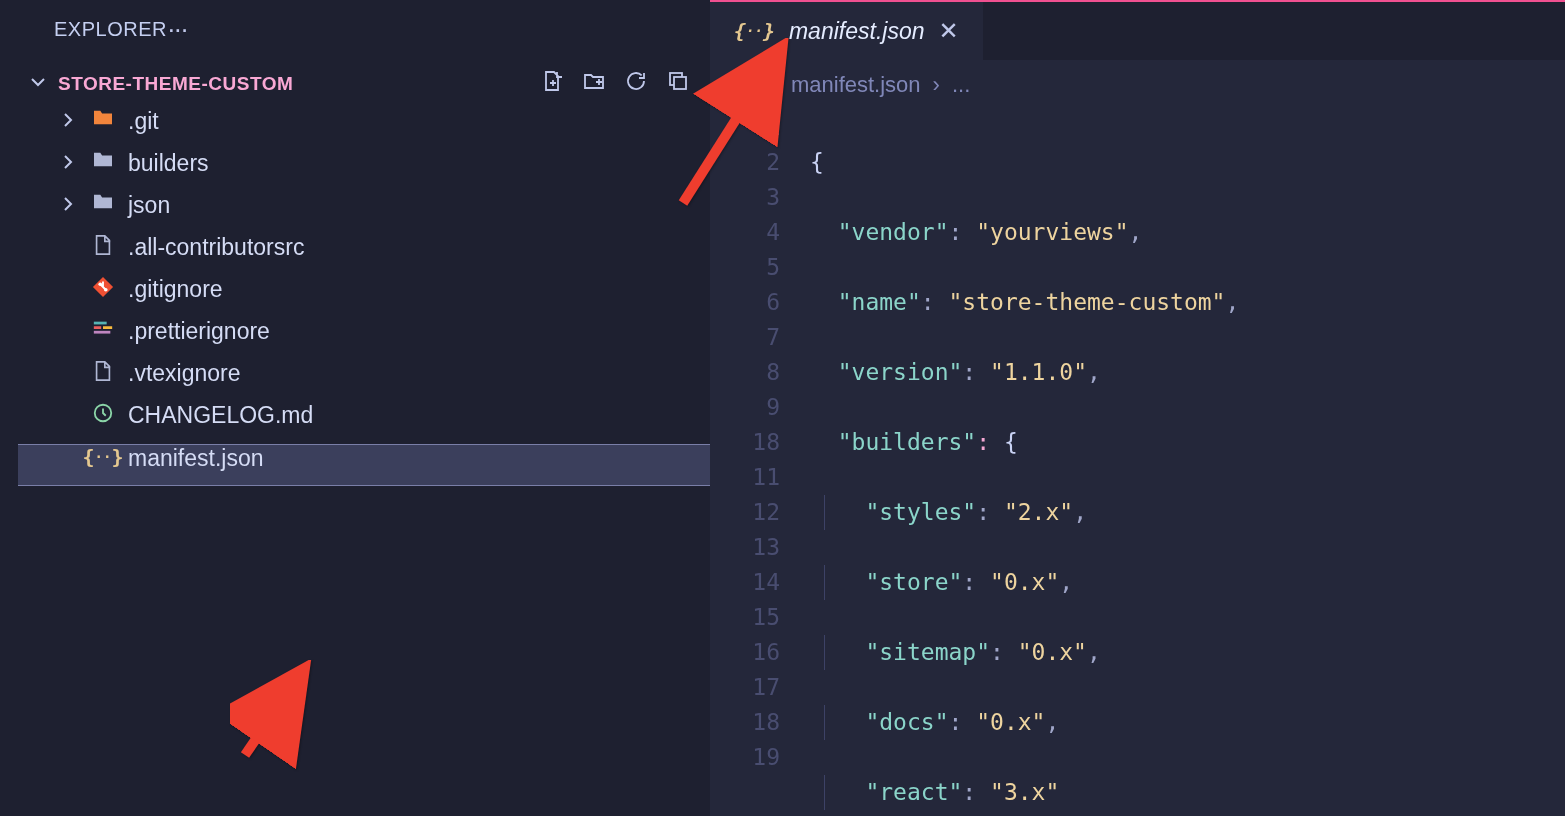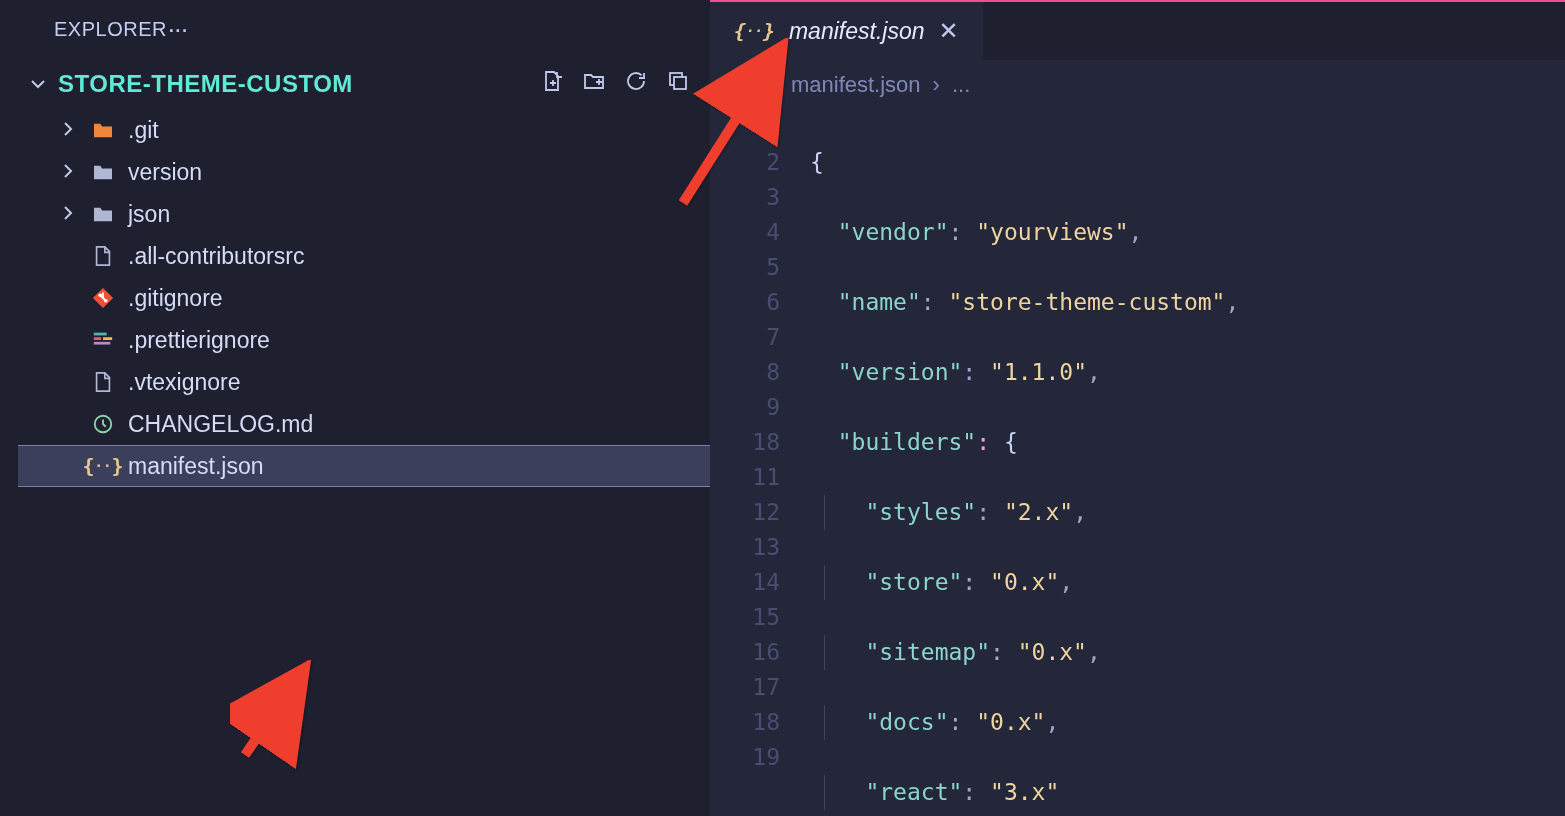--- a/index.html
+++ b/index.html
@@ -25,37 +25,37 @@
   padding: 14px 30px 14px 36px;
   font-size: 20px;
   color: #c5cff1;
   letter-spacing: 0.5px;
 }
 .dots { font-size: 26px; color: #c0c8ea; letter-spacing: -2px; }
 .folder-header {
   display: flex;
   align-items: center;
   padding: 10px 20px 10px 12px;
-  font-size: 24px;
+  font-size: 19px;
   font-weight: 700;
-  color: #5eead4;
+  color: #f9a8d4;
   letter-spacing: 0.5px;
 }
 .folder-header .chev { margin-right: 12px; }
 .folder-actions {
   margin-left: auto;
   display: flex;
   gap: 18px;
   align-items: center;
 }
 .folder-actions svg { width: 24px; height: 24px; }
 .tree { flex: 1; font-size: 22px; }
 .tree-row {
   display: flex;
-  align-items: center;
+  align-items: flex-start;
   height: 42px;
   padding-left: 42px;
   gap: 12px;
   cursor: pointer;
 }
 .tree-row.selected {
   background: #3b3f5c;
   border: 1px solid #7a7fa8;
   border-left: none;
   border-right: none;
@@ -210,21 +210,21 @@
       </div>
       <div class="tree-row">
         <span class="chev"><svg viewBox="0 0 16 16">
             <path d="M5 2 L11 8 L5 14" stroke="#c0c8ea" stroke-width="2" fill="none"></path>
           </svg></span>
         <span class="icon">
           <svg width="22" height="18" viewBox="0 0 24 20">
             <path class="folder-ico " d="M2 3h7l2 3h11v12H2z"></path>
           </svg>
         </span>
-        <span class="label">version</span>
+        <span class="label">builders</span>
       </div>
       <div class="tree-row">
         <span class="chev"><svg viewBox="0 0 16 16">
             <path d="M5 2 L11 8 L5 14" stroke="#c0c8ea" stroke-width="2" fill="none"></path>
           </svg></span>
         <span class="icon">
           <svg width="22" height="18" viewBox="0 0 24 20">
             <path class="folder-ico " d="M2 3h7l2 3h11v12H2z"></path>
           </svg>
         </span>

